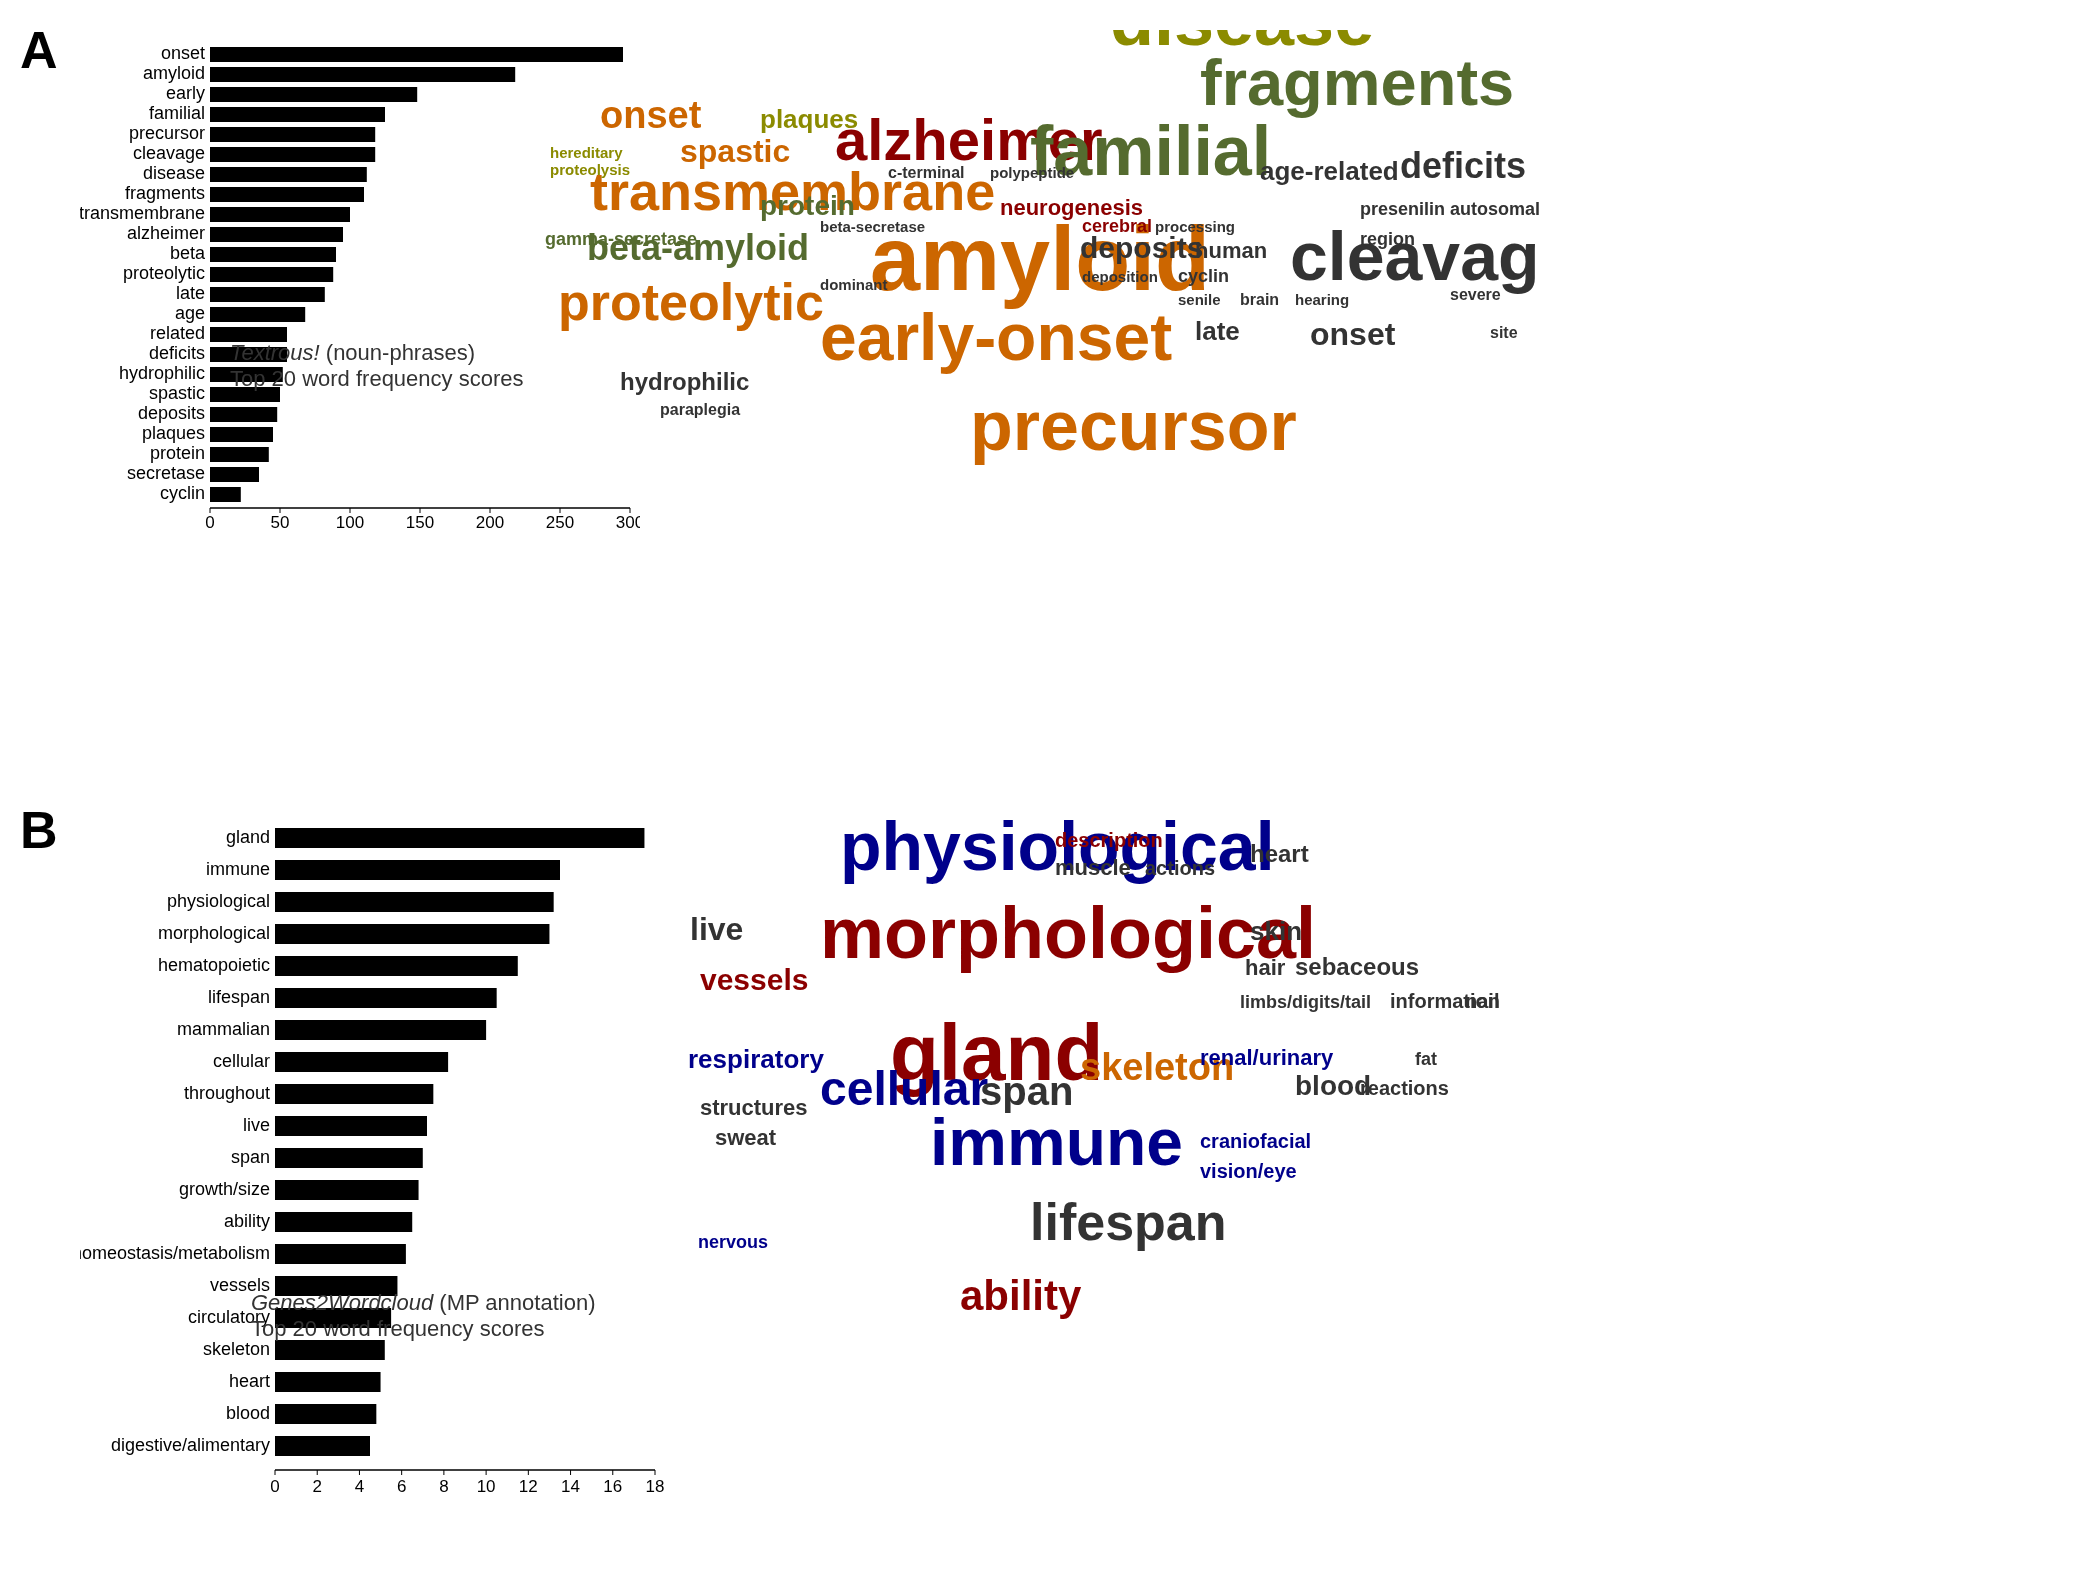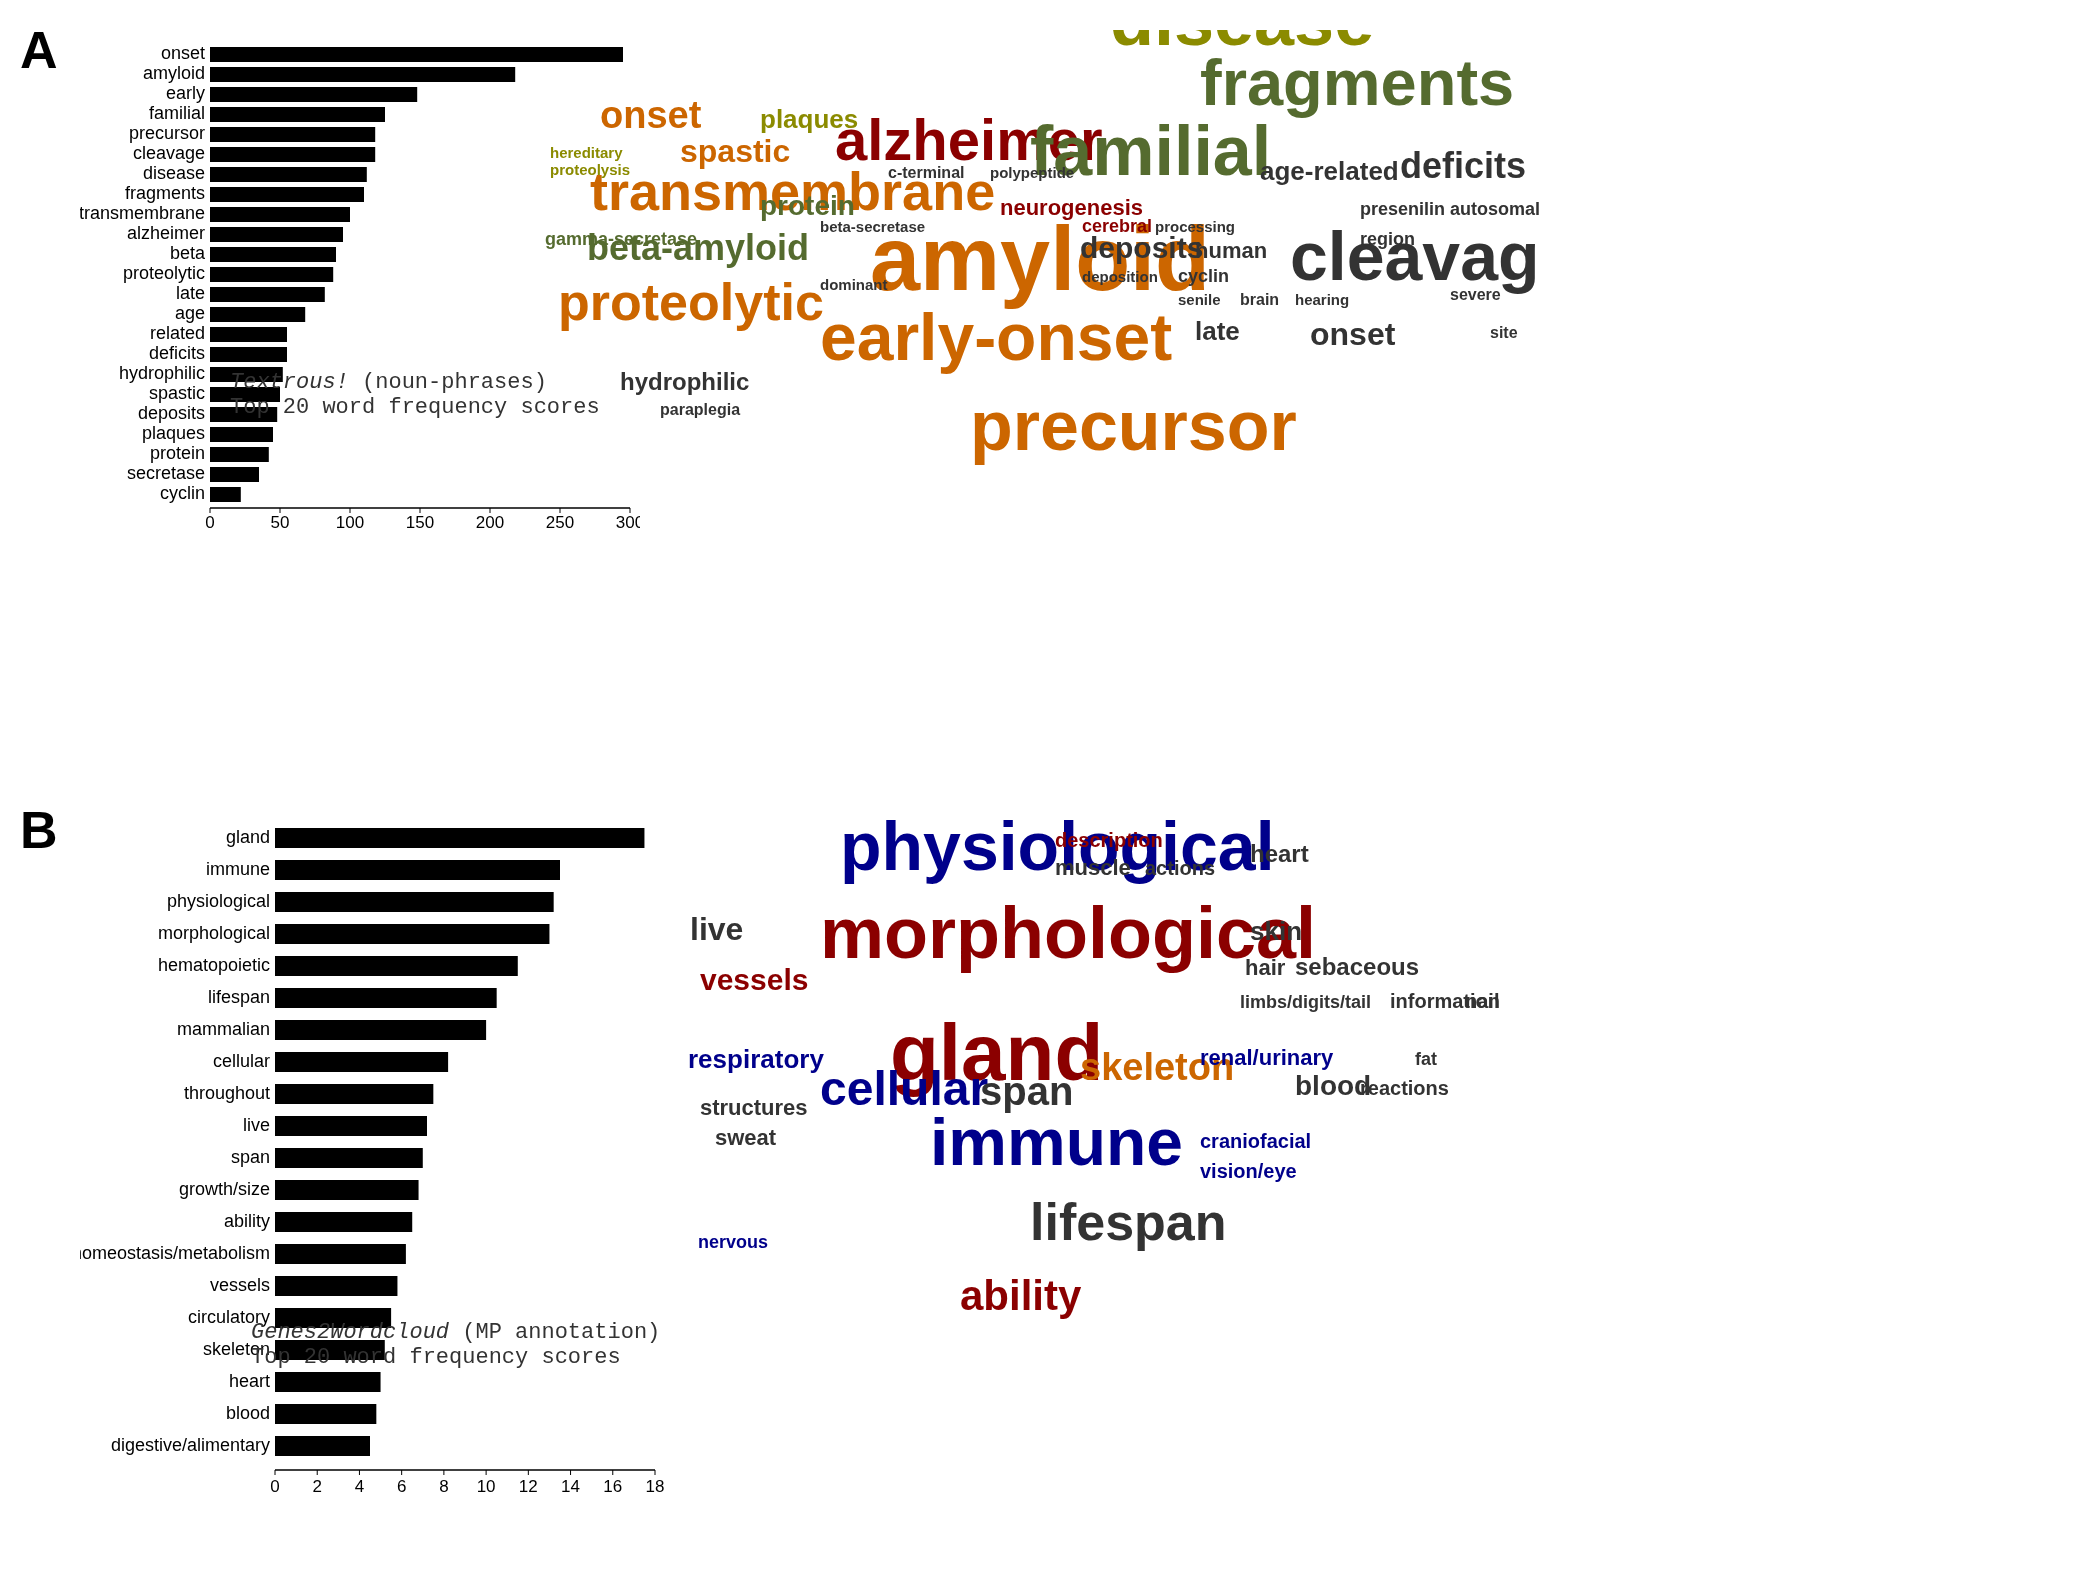--- a/index.html
+++ b/index.html
@@ -18,23 +18,22 @@
 
     .panel-label {
       font-size: 52px;
       font-weight: bold;
       font-family: Arial, sans-serif;
     }
 
     .annotation {
       position: absolute;
       font-size: 22px;
-      font-family: Liberation Mono, monospace;
+      font-family: Liberation Sans, sans-serif;
       color: #333;
-      margin-top: 30px;
     }
 
     .annotation em {
       font-style: italic;
     }
   </style>
 </head>
 <body>
 
 <div class="panel" style="top:20px; left:20px;">

